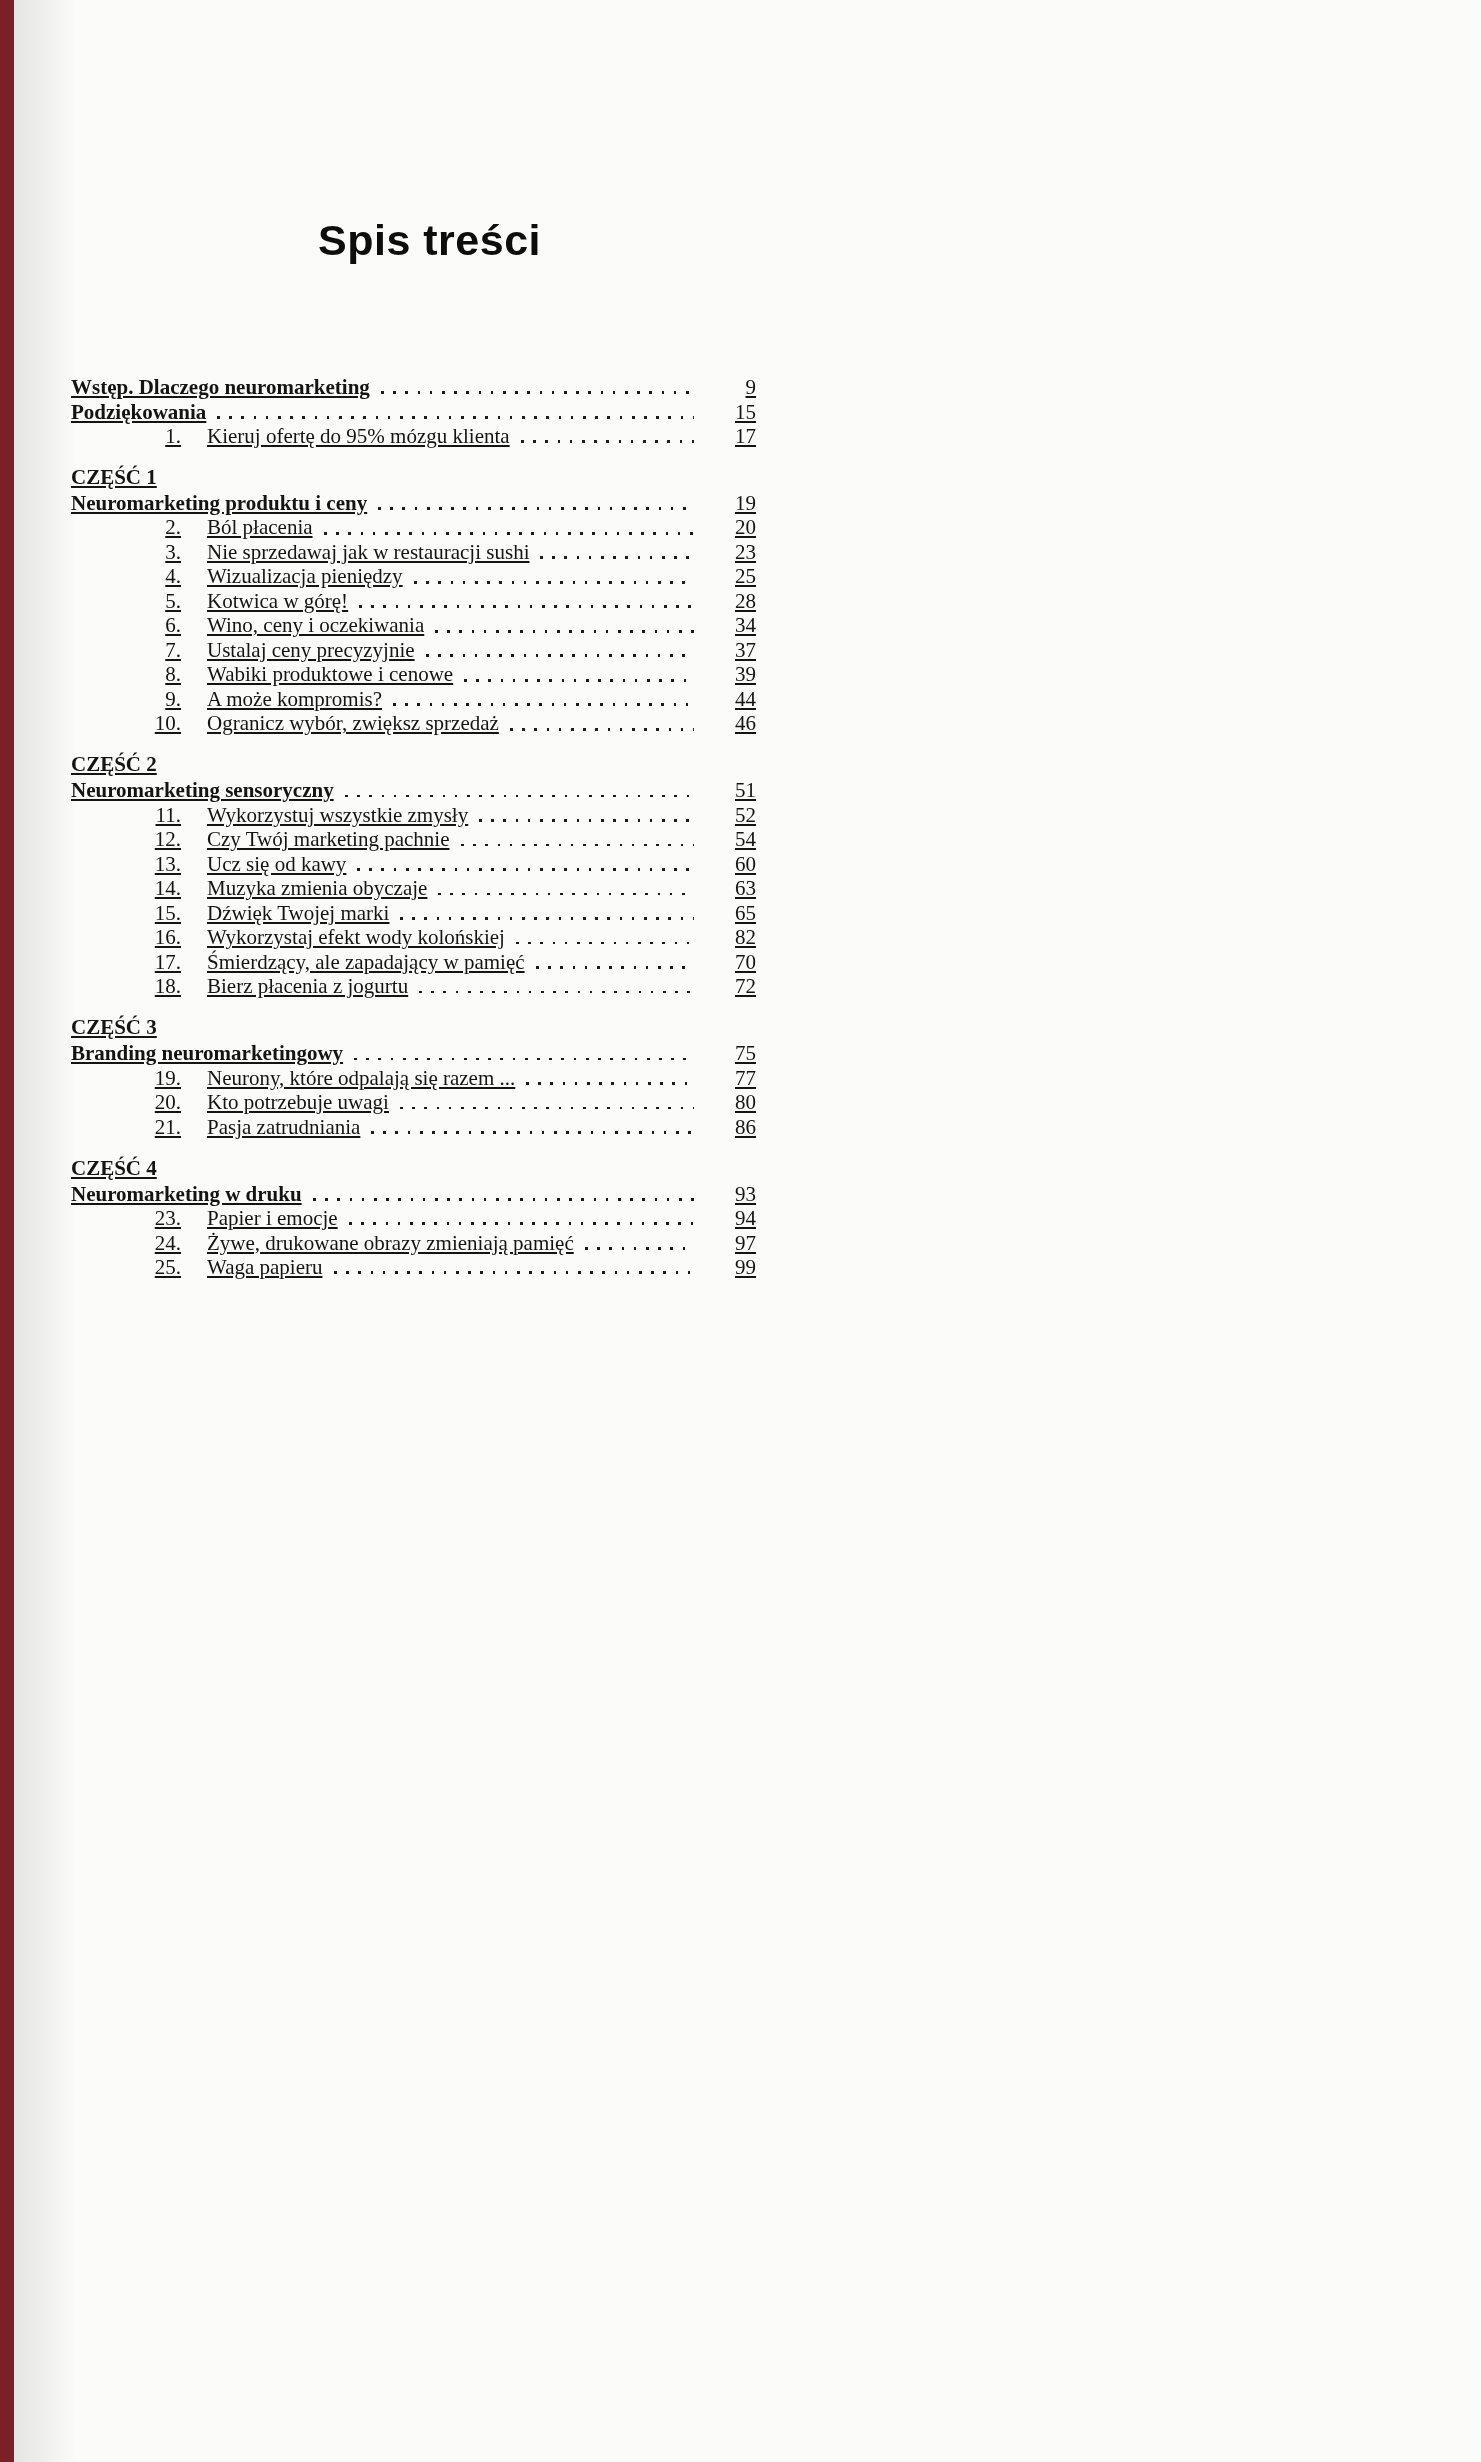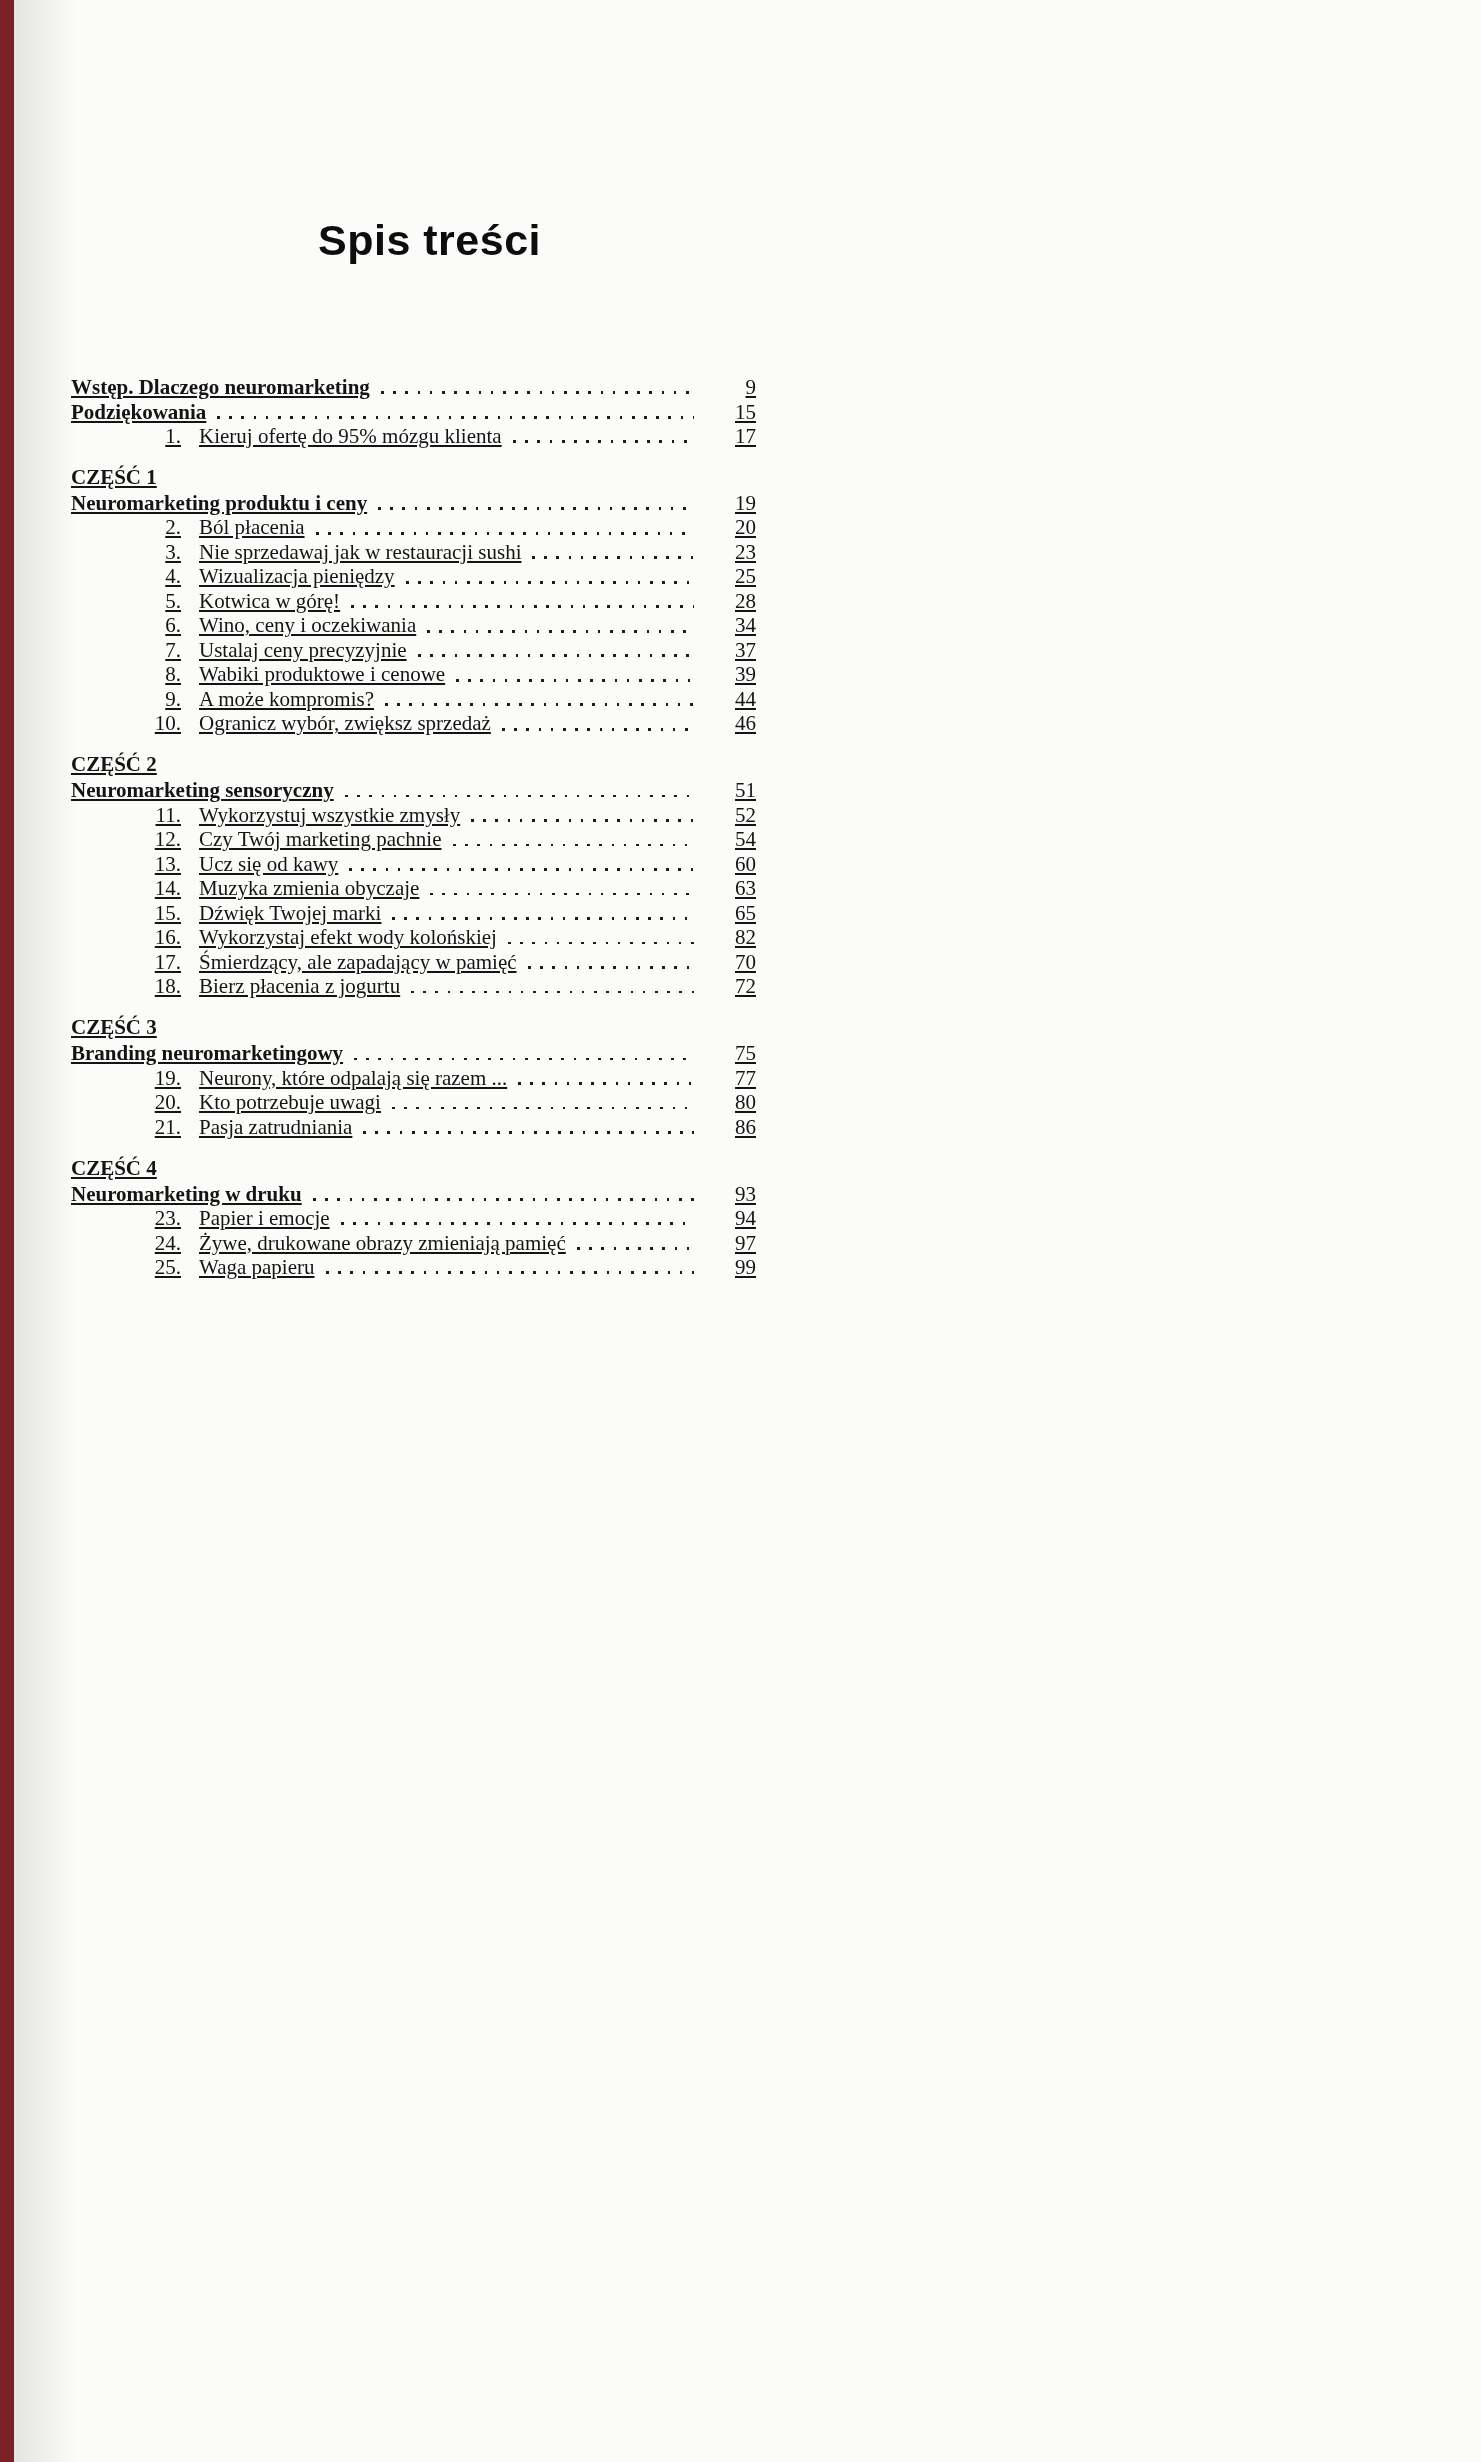--- a/index.html
+++ b/index.html
@@ -52,21 +52,21 @@
     align-items: baseline;
   }
   .top-row { font-weight: 700; }
   .top-row .pageno { font-weight: 400; }
   .item-row { padding-left: 63px; }
   .num {
     flex: none;
     width: 47px;
     text-align: right;
   }
-  .item-row .label { margin-left: 18px; }
+  .item-row .label { margin-left: 26px; }
   .label { white-space: nowrap; }
   .leader {
     flex: 1 1 auto;
     height: 2.7px;
     align-self: flex-end;
     margin: 0 3.6px 5.4px 11px;
     background: repeating-linear-gradient(to right, #1c1c1c 0 2.7px, transparent 2.7px 12.2px);
   }
   .pageno {
     flex: none;

